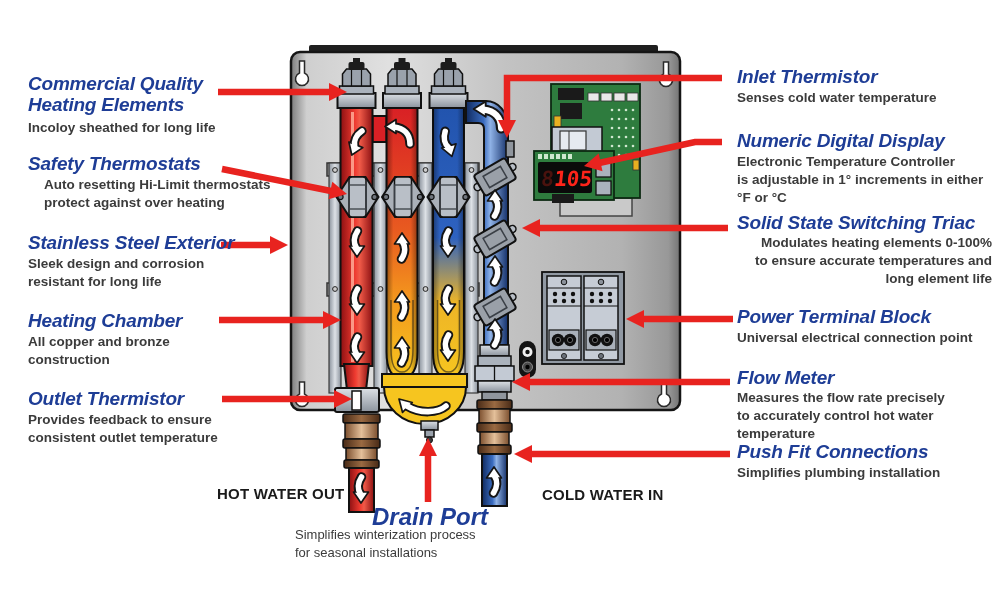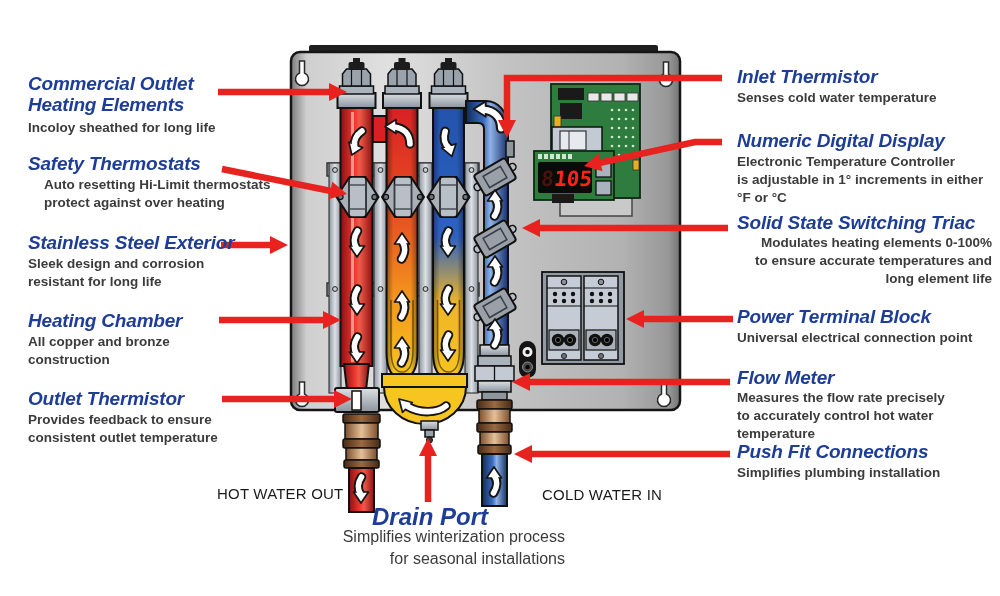--- a/index.html
+++ b/index.html
@@ -4,23 +4,23 @@
 <style>
   html,body{margin:0;padding:0;background:#ffffff;}
   .canvas{position:relative;width:1000px;height:596px;background:#ffffff;overflow:hidden;
           font-family:"Liberation Sans", sans-serif;}
   .art{position:absolute;left:0;top:0;}
   .txt{position:absolute;white-space:pre-line;}
   .lh,.rh{font-size:19px;font-weight:bold;font-style:italic;color:#1e3d96;line-height:1.12;letter-spacing:-0.2px;}
   .ld,.rd{font-size:13.5px;color:#3b3b3b;line-height:1.34;font-weight:bold;}
   .rcol{width:255px;}
   .lcol{width:240px;}
-  .portlabel{font-size:15px;font-weight:400;color:#1a1a1a;letter-spacing:0.2px;}
+  .portlabel{font-size:15px;font-weight:700;color:#1a1a1a;letter-spacing:0.2px;}
   .drainh{font-size:24px;font-weight:bold;font-style:italic;color:#1e3d96;text-align:center;}
-  .draind{font-size:16px;color:#3b3b3b;text-align:right;line-height:1.38;}
+  .draind{font-size:13px;color:#3b3b3b;text-align:left;line-height:1.38;}
   
   .cl{stroke:#e8231f;stroke-width:6.5;fill:none;}
   .ch{fill:#e8231f;stroke:none;}
   .fo{fill:none;stroke:#151515;stroke-width:9.5;stroke-linecap:round;}
   .fi{fill:none;stroke:#ffffff;stroke-width:5.6;stroke-linecap:round;}
   .fh{fill:#ffffff;stroke:#151515;stroke-width:1.7;stroke-linejoin:round;}
   .ol{stroke:#111111;stroke-width:2;}
   .ol15{stroke:#111111;stroke-width:1.5;}
 </style>
 </head>
@@ -434,21 +434,21 @@
       <line class="cl" x1="531" y1="454" x2="730" y2="454"></line>
           <polygon class="ch" points="514,454 532,445 532,463"></polygon>
     </g>
     <g>
       <line class="cl" x1="428" y1="455" x2="428" y2="502"></line>
           <polygon class="ch" points="428,438 419,456 437,456"></polygon>
     </g>
   </g>
 </svg>
 
-<div class="txt lh lcol" style="left:28px; top:73px;">Commercial Outlet
+<div class="txt lh lcol" style="left:28px; top:73px;">Commercial Quality
 Heating Elements</div>
 <div class="txt ld lcol" style="left:28px; top:119px;">Incoloy sheathed for long life</div>
 <div class="txt lh lcol" style="left:28px; top:153px;">Safety Thermostats</div>
 <div class="txt ld lcol" style="left:28px; top:176px;margin-left:16px;">Auto resetting Hi-Limit thermostats
 protect against over heating</div>
 <div class="txt lh lcol" style="left:28px; top:232px;">Stainless Steel Exterior</div>
 <div class="txt ld lcol" style="left:28px; top:255px;">Sleek design and corrosion
 resistant for long life</div>
 <div class="txt lh lcol" style="left:28px; top:310px;">Heating Chamber</div>
 <div class="txt ld lcol" style="left:28px; top:333px;">All copper and bronze

